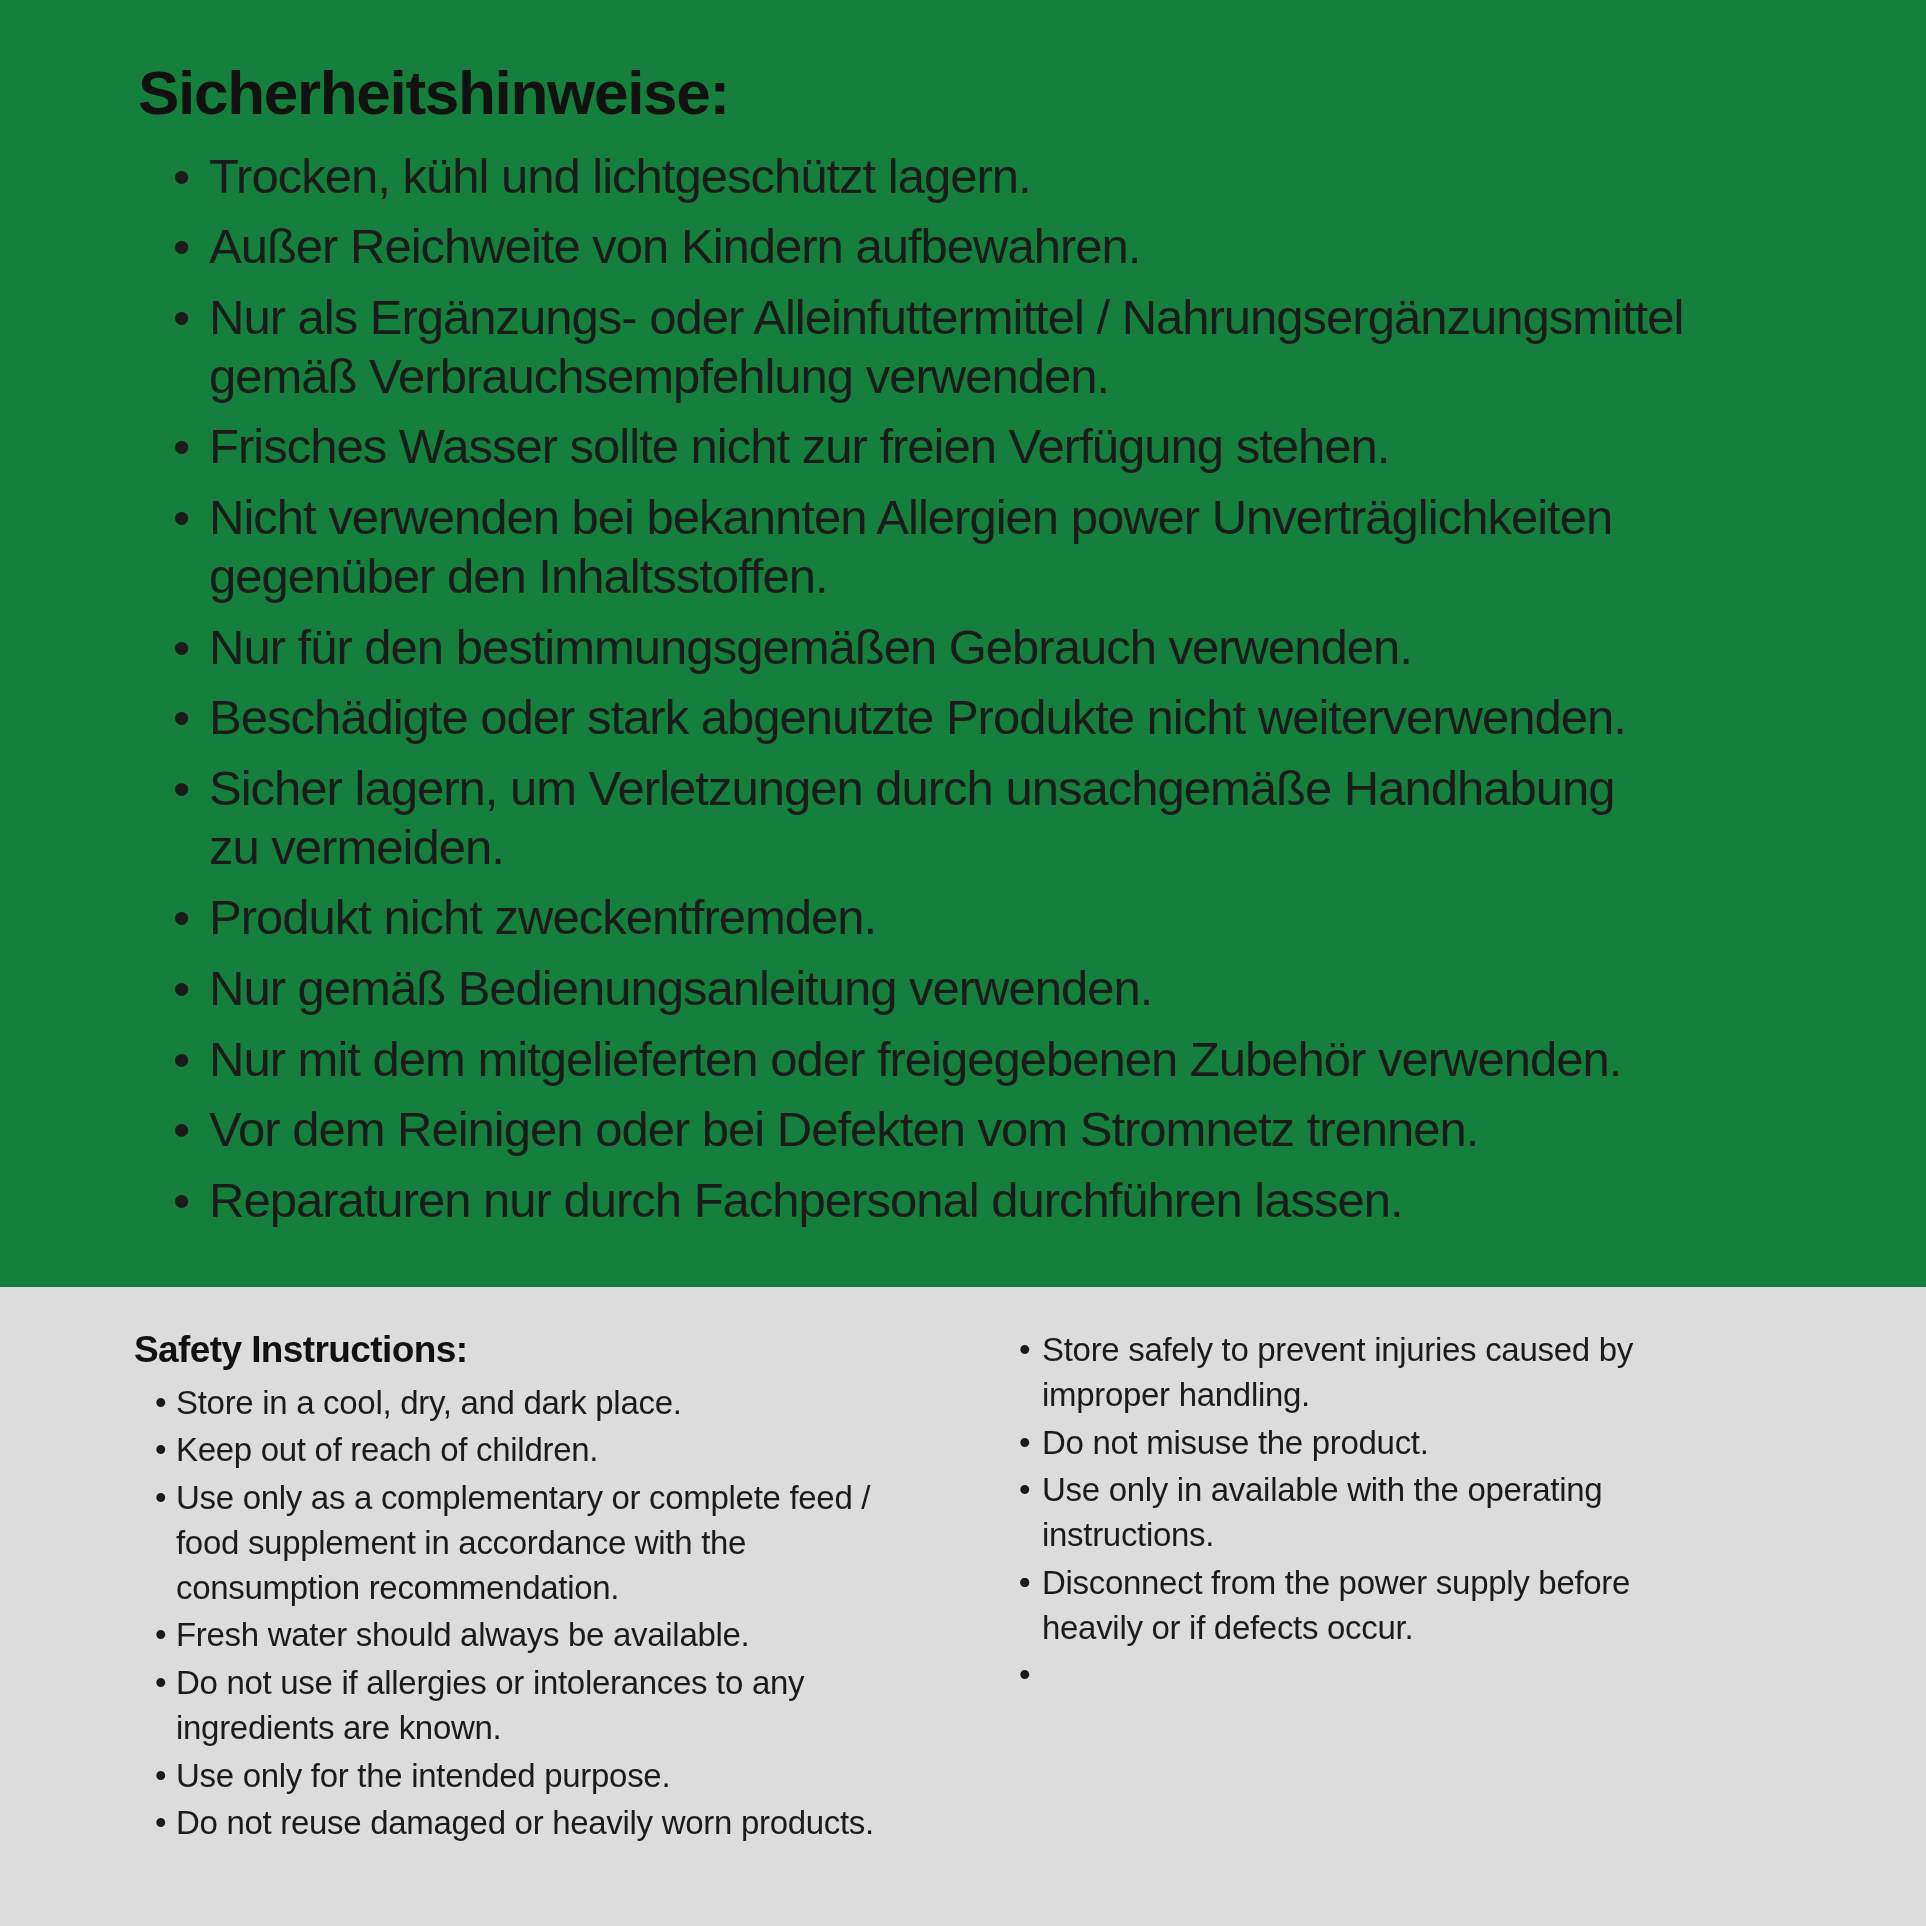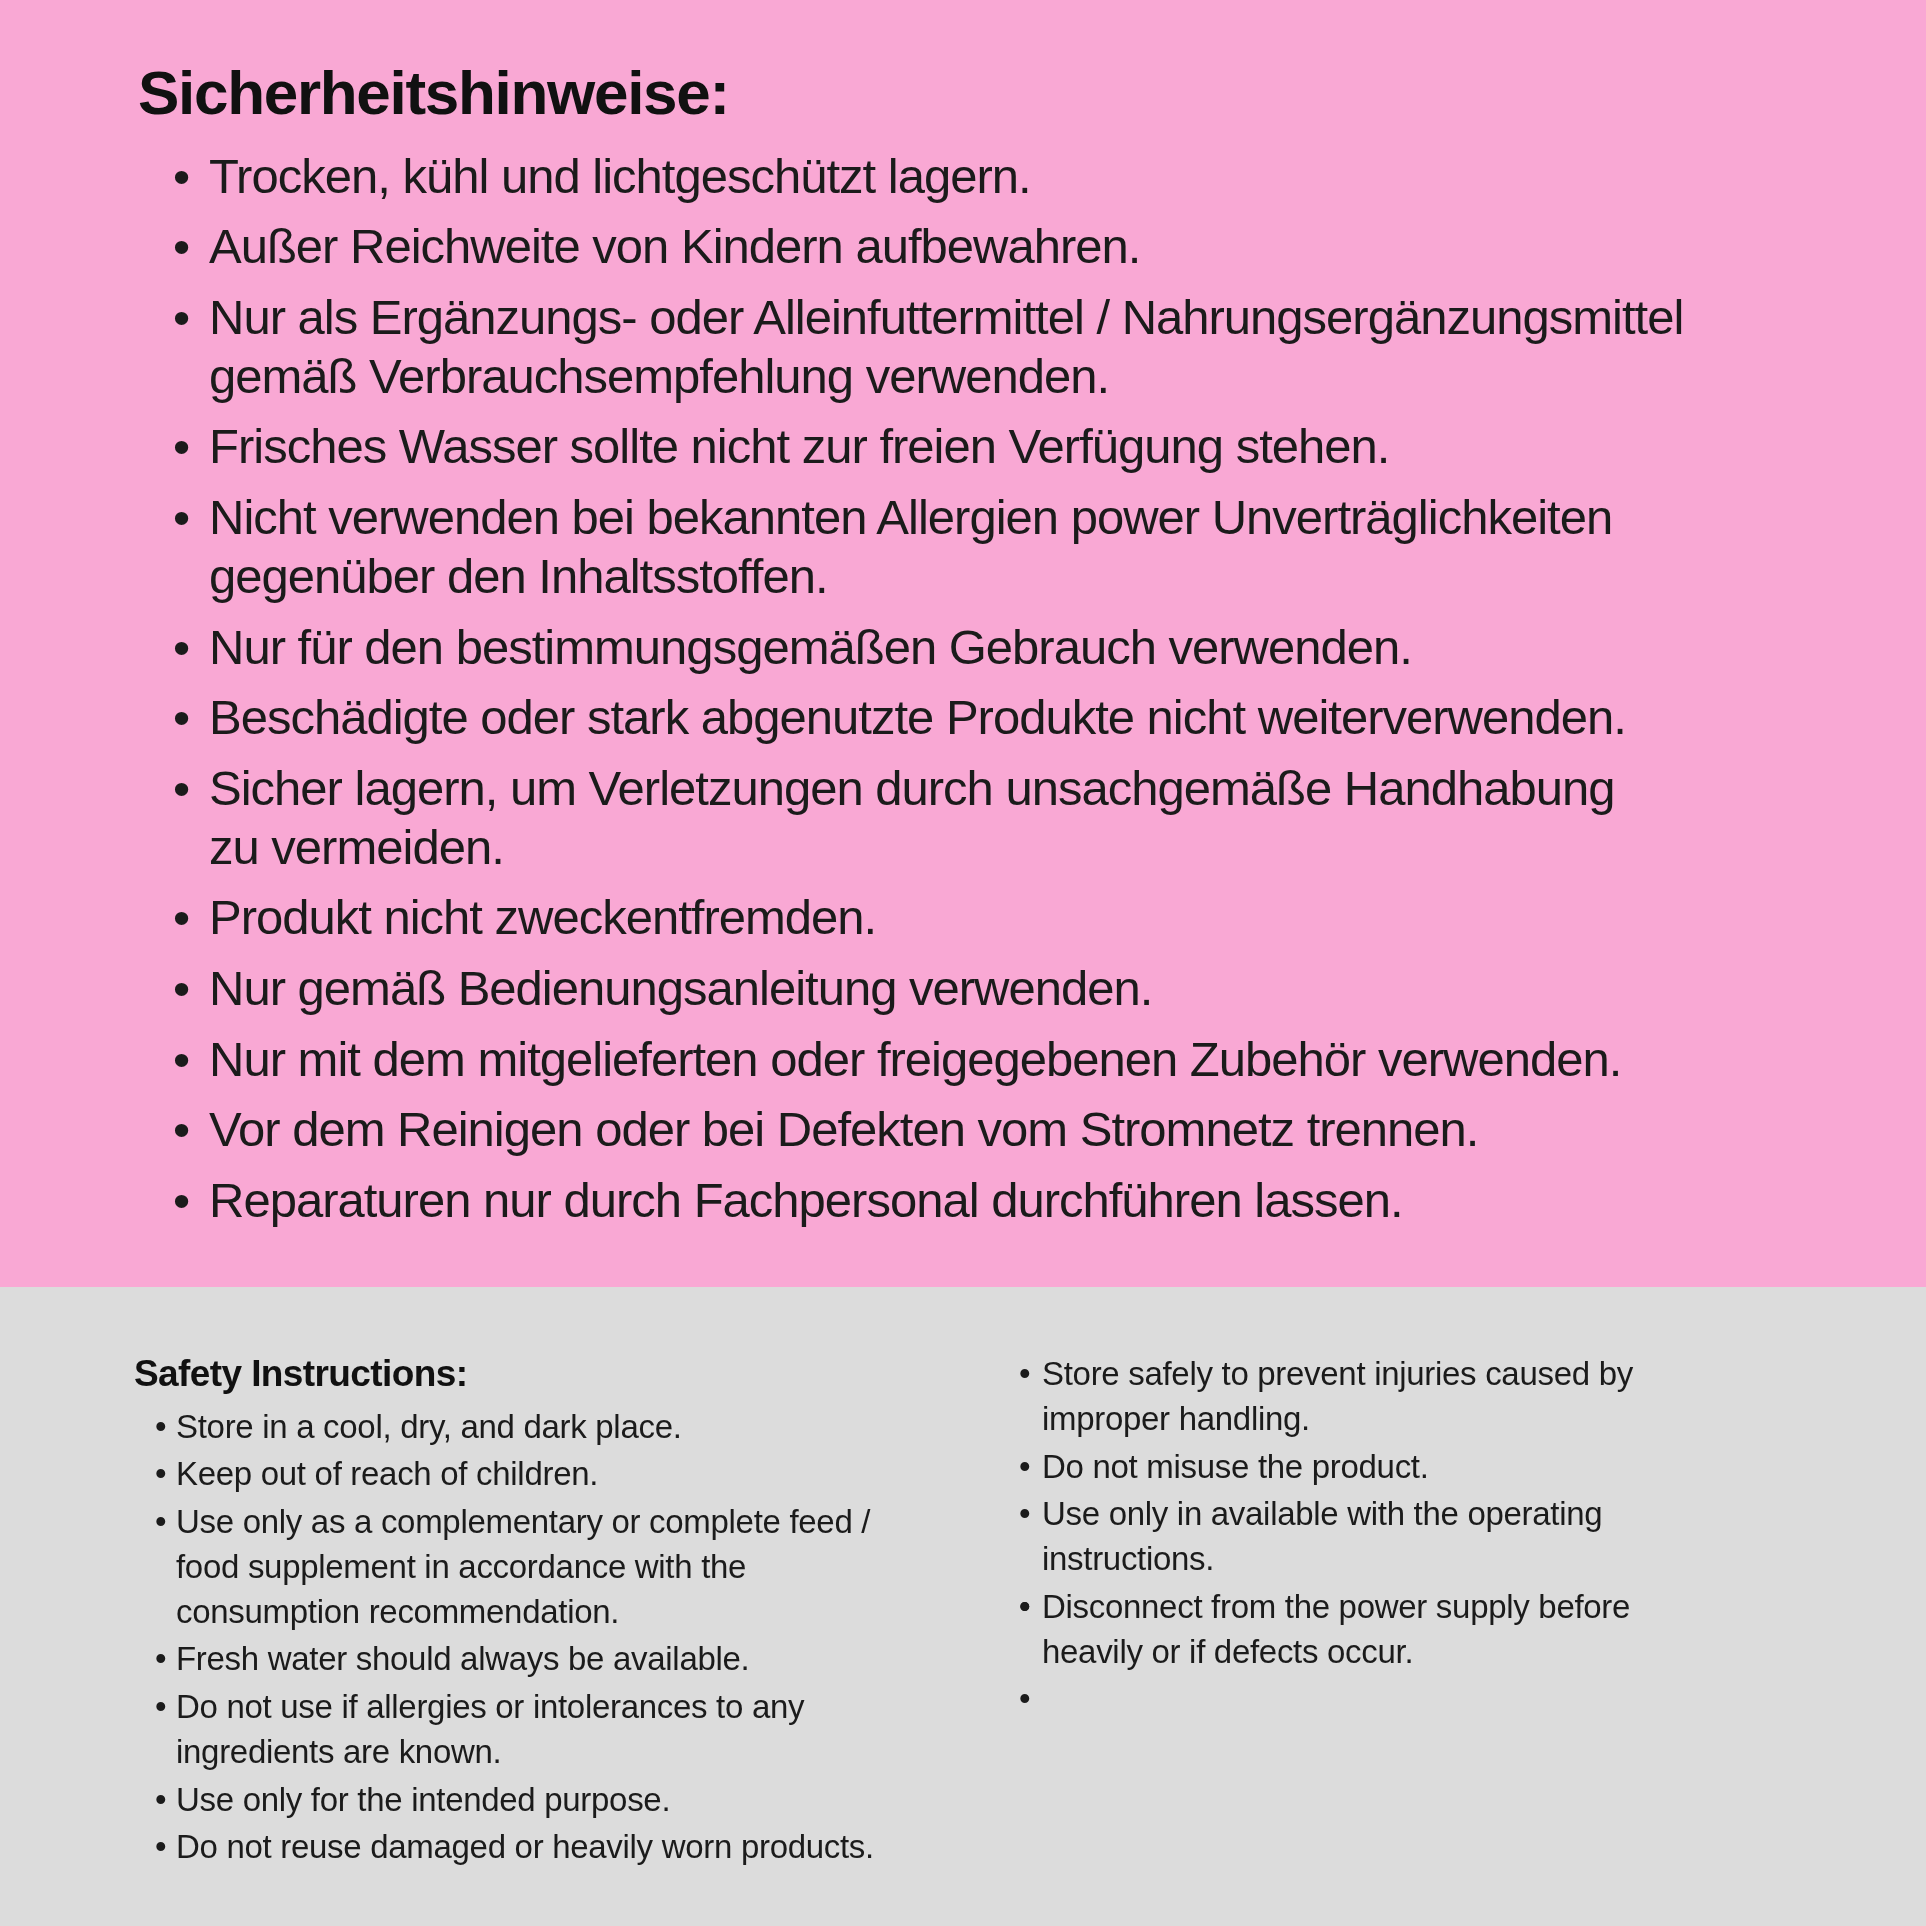--- a/index.html
+++ b/index.html
@@ -13,21 +13,21 @@
     position: relative;
     font-family: "Liberation Sans", "DejaVu Sans", sans-serif;
     color: #1b1b1b;
     -webkit-font-smoothing: antialiased;
   }
   
   .de-section {
     box-sizing: border-box;
     height: 1287px;
     padding: 56px 58px 12px 138px;
-    background: #f9a8d4;
+    background: #15803d;
     overflow: hidden;
   }
   .de-title {
     margin: 0 0 16.7px 0;
     font-size: 62px;
     line-height: 74px;
     font-weight: bold;
     letter-spacing: -1.3px;
     color: #111111;
   }
@@ -49,21 +49,21 @@
     position: absolute;
     left: 35px;
     top: 0;
   }
   
   .en-section {
     box-sizing: border-box;
     height: 639px;
     background: #dcdcdc;
     display: flex;
-    padding: 64px 58px 0 134px;
+    padding: 40px 58px 0 134px;
     overflow: hidden;
   }
   .en-col-left {
     flex: none;
     width: 885px;
   }
   .en-col-right {
     flex: 1;
   }
   .en-title {

